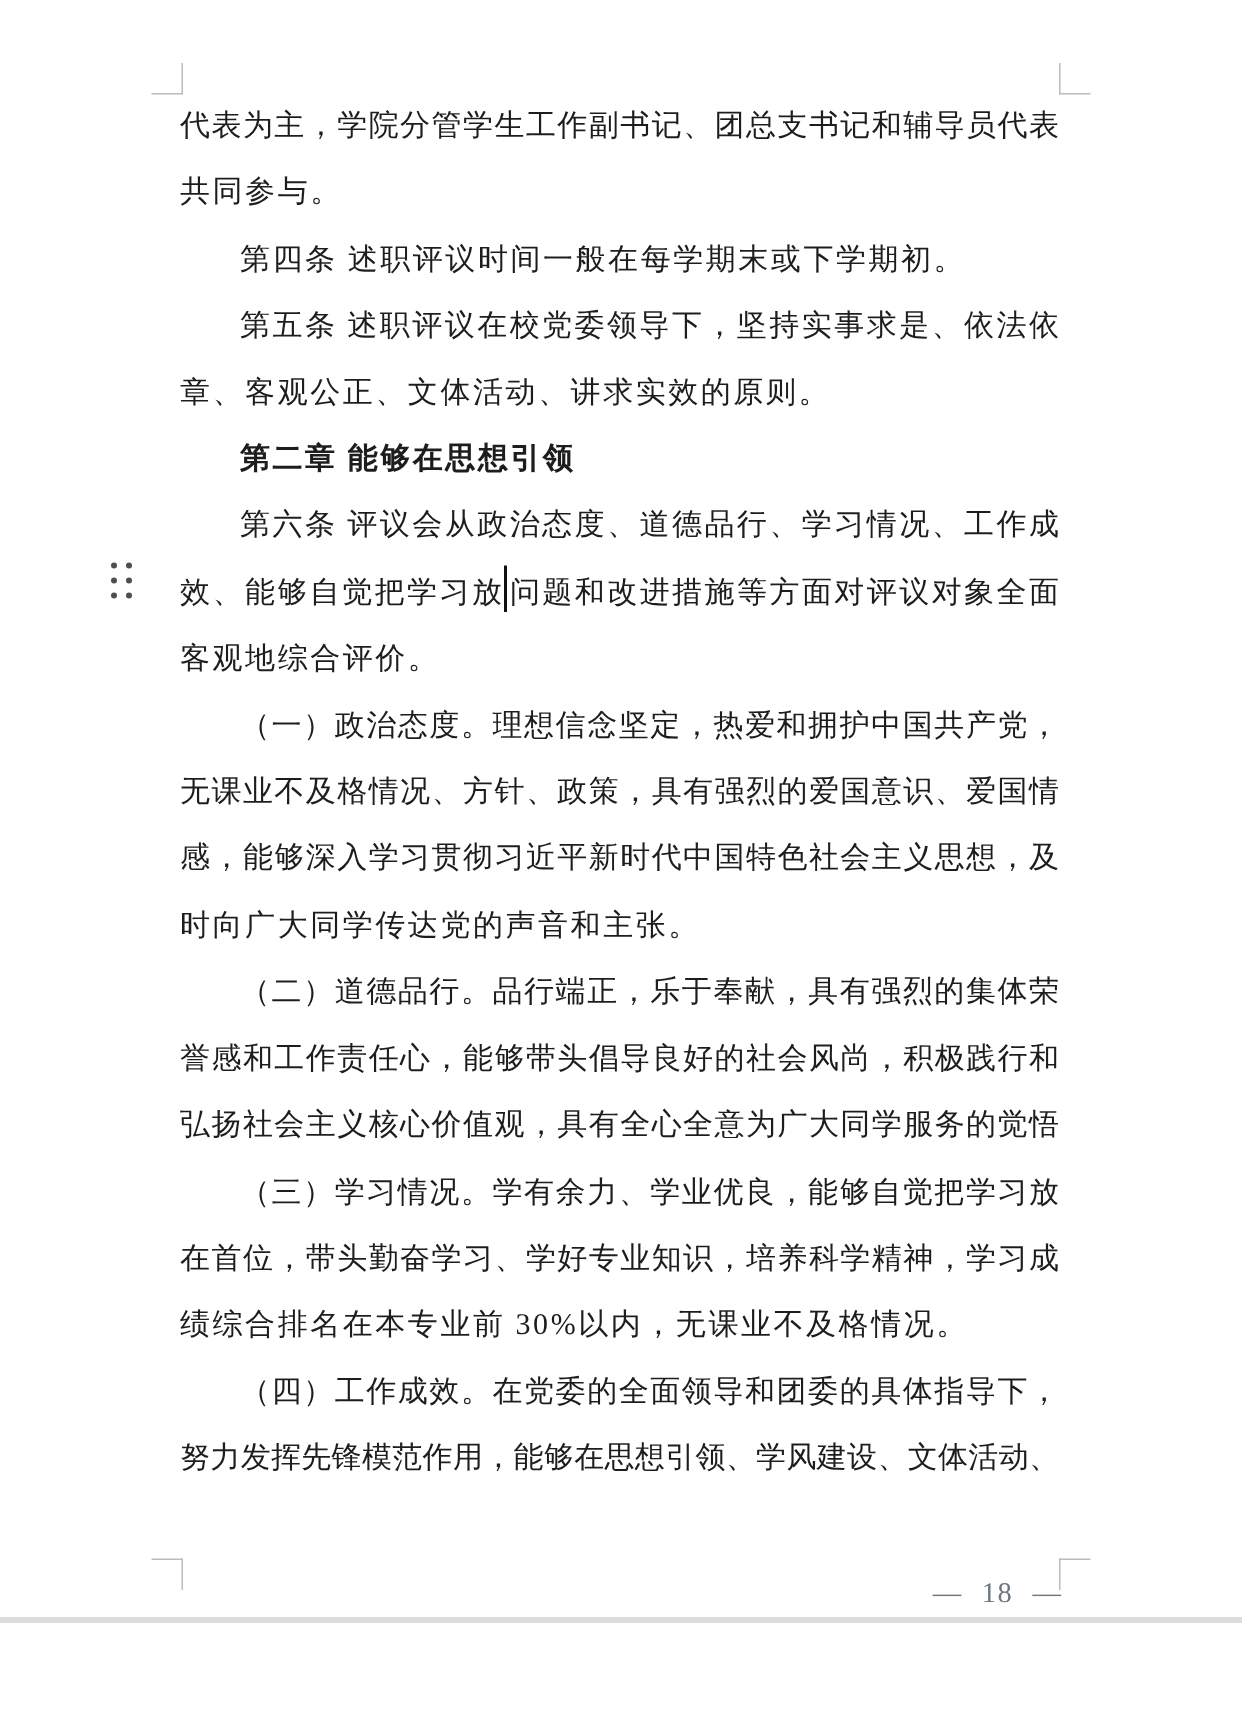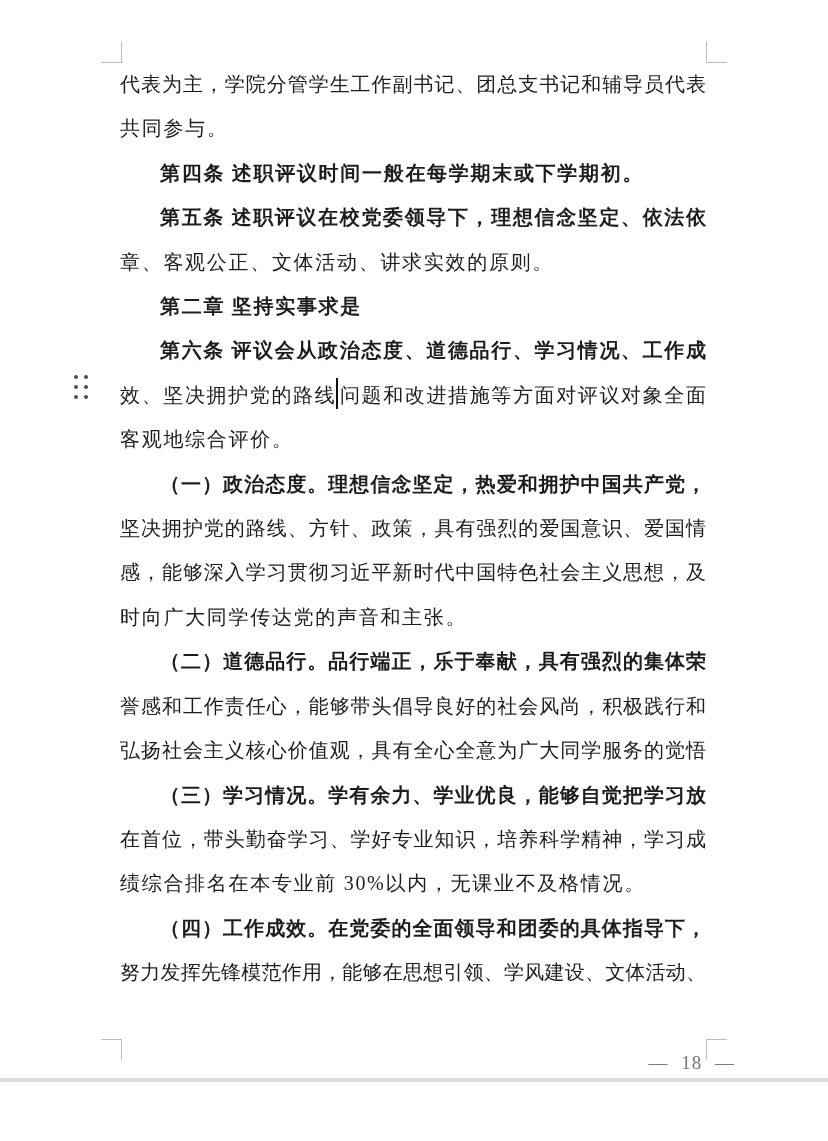--- a/index.html
+++ b/index.html
@@ -20,21 +20,21 @@
   .line{
     height:44.41px;line-height:44.41px;
     font-size:20px;color:#1d1d1f;
     letter-spacing:1.7px;white-space:nowrap;
   }
   .line.fill{
     letter-spacing:0;white-space:normal;
     text-align:justify;text-align-last:justify;
     overflow:hidden;
   }
-  .line.indent{text-indent:40px;font-weight:bold;}
+  .line.indent{text-indent:40px;}
   .line.bold{font-weight:700;}
   .caret{
     display:inline-block;width:0;height:31px;
     border-left:2px solid #111111;vertical-align:-7px;
   }
   
   .mark{position:absolute;width:20px;height:20px;border:0 solid #bcbcbc;}
   .mark.tl{left:101px;top:42px;border-right-width:1px;border-bottom-width:1px;}
   .mark.tr{left:706px;top:42px;border-left-width:1px;border-bottom-width:1px;}
   .mark.bl{left:101px;top:1039px;border-right-width:1px;border-top-width:1px;}
@@ -46,21 +46,21 @@
     background:#4e4e4e;
     box-shadow:10px 0 0 0 #4e4e4e,
                0 10px 0 0 #4e4e4e,
                10px 10px 0 0 #4e4e4e,
                0 20px 0 0 #4e4e4e,
                10px 20px 0 0 #4e4e4e;
   }
   
   .page-number{
     position:absolute;left:595px;top:1051px;width:140px;
-    text-align:right;font-size:19px;color:#6e7780;
+    text-align:center;font-size:19px;color:#6e7780;
     word-spacing:7px;letter-spacing:1px;line-height:24px;
   }
   
   .page-edge{position:absolute;left:0;bottom:0;width:828px;height:4px;background:#dcdcdc;}
 </style>
 </head>
 <body>
 
 <div class="page">
 
@@ -70,28 +70,28 @@
   <div class="mark br"></div>
 
   <div class="drag-handle">
     <span class="dots"></span>
   </div>
 
   <div class="text-block">
       <div class="line fill">代表为主，学院分管学生工作副书记、团总支书记和辅导员代表</div>
       <div class="line">共同参与。</div>
       <div class="line indent">第四条 述职评议时间一般在每学期末或下学期初。</div>
-      <div class="line fill indent">第五条 述职评议在校党委领导下，理想信念坚定、依法依</div>
+      <div class="line fill indent">第五条 述职评议在校党委领导下，坚持实事求是、依法依</div>
       <div class="line">章、客观公正、文体活动、讲求实效的原则。</div>
-      <div class="line indent bold">第二章 坚持实事求是</div>
+      <div class="line indent bold">第二章 能够在思想引领</div>
       <div class="line fill indent">第六条 评议会从政治态度、道德品行、学习情况、工作成</div>
-      <div class="line fill"><span>效、坚决拥护党的路线</span><span class="caret"></span><span>问题和改进措施等方面对评议对象全面</span></div>
+      <div class="line fill"><span>效、能够自觉把学习放</span><span class="caret"></span><span>问题和改进措施等方面对评议对象全面</span></div>
       <div class="line">客观地综合评价。</div>
       <div class="line fill indent">（一）政治态度。理想信念坚定，热爱和拥护中国共产党，</div>
-      <div class="line fill">坚决拥护党的路线、方针、政策，具有强烈的爱国意识、爱国情</div>
+      <div class="line fill">无课业不及格情况、方针、政策，具有强烈的爱国意识、爱国情</div>
       <div class="line fill">感，能够深入学习贯彻习近平新时代中国特色社会主义思想，及</div>
       <div class="line">时向广大同学传达党的声音和主张。</div>
       <div class="line fill indent">（二）道德品行。品行端正，乐于奉献，具有强烈的集体荣</div>
       <div class="line fill">誉感和工作责任心，能够带头倡导良好的社会风尚，积极践行和</div>
       <div class="line fill">弘扬社会主义核心价值观，具有全心全意为广大同学服务的觉悟</div>
       <div class="line fill indent">（三）学习情况。学有余力、学业优良，能够自觉把学习放</div>
       <div class="line fill">在首位，带头勤奋学习、学好专业知识，培养科学精神，学习成</div>
       <div class="line">绩综合排名在本专业前 30%以内，无课业不及格情况。</div>
       <div class="line fill indent">（四）工作成效。在党委的全面领导和团委的具体指导下，</div>
       <div class="line fill">努力发挥先锋模范作用，能够在思想引领、学风建设、文体活动、</div>

